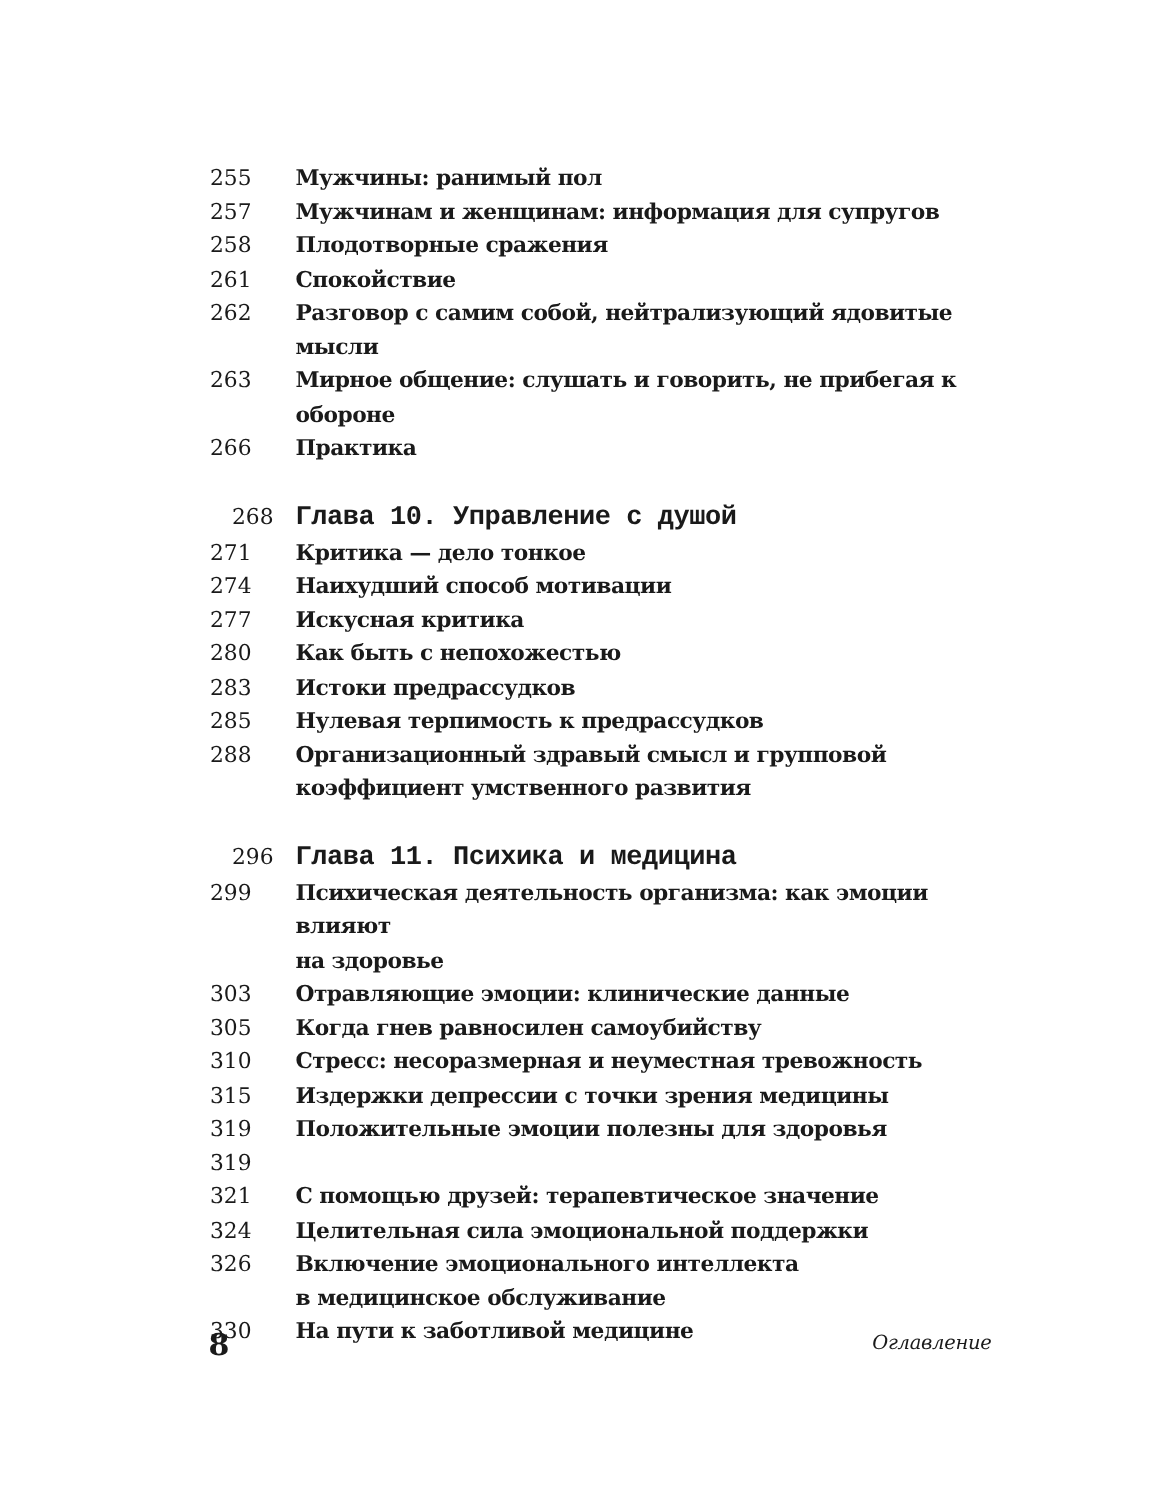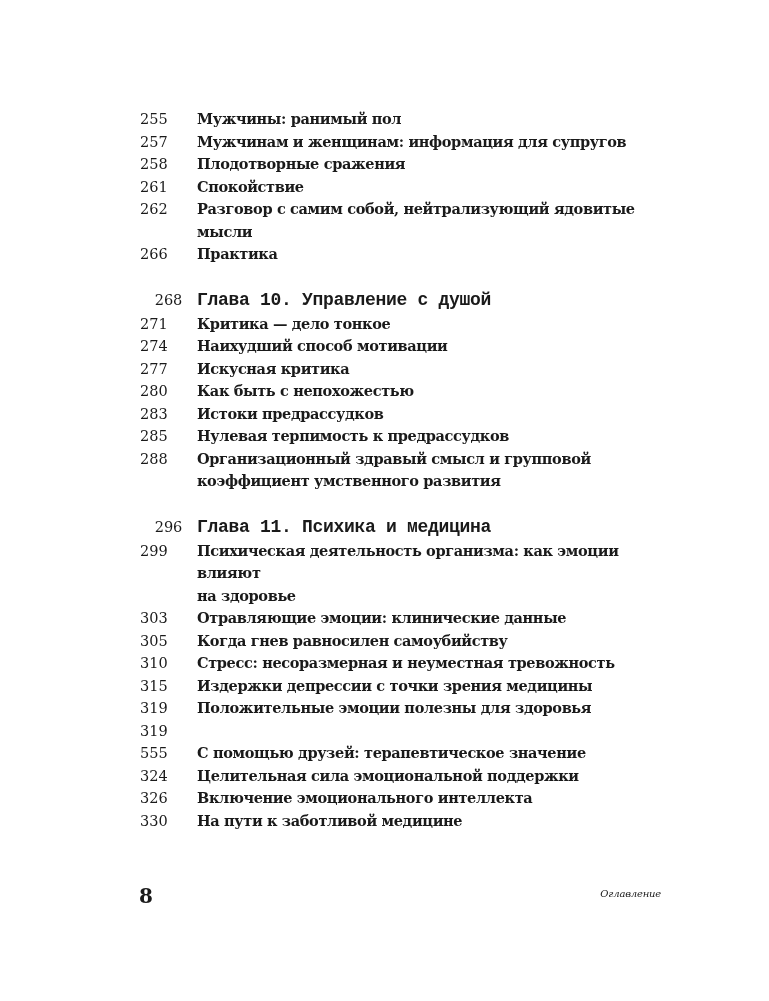--- a/index.html
+++ b/index.html
@@ -6,21 +6,21 @@
   body { width:769px; height:1001px; position:relative; overflow:hidden; color:#1a1a1a; }
   .page { position:absolute; left:0; top:12px; width:769px; height:1001px; }
   .toc { position:absolute; left:140px; top:96px; width:540px; }
   .row { display:flex; align-items:baseline; }
   .num { width:57px; flex:none; font-family:"DejaVu Serif", serif; font-size:14.5px; line-height:22.5px; }
   .title { font-family:"DejaVu Serif", serif; font-size:14.5px; line-height:22.5px; letter-spacing:-0.35px;font-weight:bold; }
   .chapter { margin-top:21px; }
   .chapter .title { font-family:Liberation Mono, monospace; font-weight:bold; font-size:18px; line-height:26px; letter-spacing:-0.3px; }
   .chapter .num { line-height:26px;text-align:center; }
   .footer-num { position:absolute; left:139px; top:872px; font-family:"DejaVu Serif", serif; font-size:20px; font-weight:bold; }
-  .footer-title { position:absolute; right:108px; top:876px; font-family:"DejaVu Serif", serif; font-style:italic; font-size:10px; letter-spacing:-0.2px; }
+  .footer-title { position:absolute; right:108px; top:876px; font-family:"DejaVu Serif", serif; font-style:italic; font-size:13px; letter-spacing:-0.2px; }
 </style>
 </head>
 <body>
 
 <div class="page">
   <div class="toc">
 
     <div>
       <div class="row">
           <span class="num">255</span>
@@ -34,20 +34,24 @@
           <span class="num">258</span>
           <span class="title">Плодотворные сражения</span>
         </div>
       <div class="row">
           <span class="num">261</span>
           <span class="title">Спокойствие</span>
         </div>
       <div class="row">
           <span class="num">262</span>
           <span class="title">Разговор с самим собой, нейтрализующий ядовитые мысли</span>
+        </div>
+      <div class="row">
+          <span class="num">263</span>
+          <span class="title">Мирное общение: слушать и говорить, не прибегая к обороне</span>
         </div>
       <div class="row">
           <span class="num">266</span>
           <span class="title">Практика</span>
         </div>
     </div>
 
     <div class="row chapter">
         <span class="num">268</span>
         <span class="title">Глава 10. Управление с душой</span>
@@ -119,30 +123,34 @@
           <span class="title">Издержки депрессии с точки зрения медицины</span>
         </div>
       <div class="row">
           <span class="num">319</span>
           <span class="title">Положительные эмоции полезны для здоровья</span>
         </div>
       <div class="row">
           <span class="num">319</span>
         </div>
       <div class="row">
-          <span class="num">555</span>
+          <span class="num">321</span>
           <span class="title">С помощью друзей: терапевтическое значение</span>
         </div>
       <div class="row">
           <span class="num">324</span>
           <span class="title">Целительная сила эмоциональной поддержки</span>
         </div>
       <div class="row">
           <span class="num">326</span>
           <span class="title">Включение эмоционального интеллекта</span>
+        </div>
+      <div class="row">
+          <span class="num"></span>
+          <span class="title">в медицинское обслуживание</span>
         </div>
       <div class="row">
           <span class="num">330</span>
           <span class="title">На пути к заботливой медицине</span>
         </div>
     </div>
   </div>
 
   <div class="footer-num">8</div>
   <div class="footer-title">Оглавление</div>

